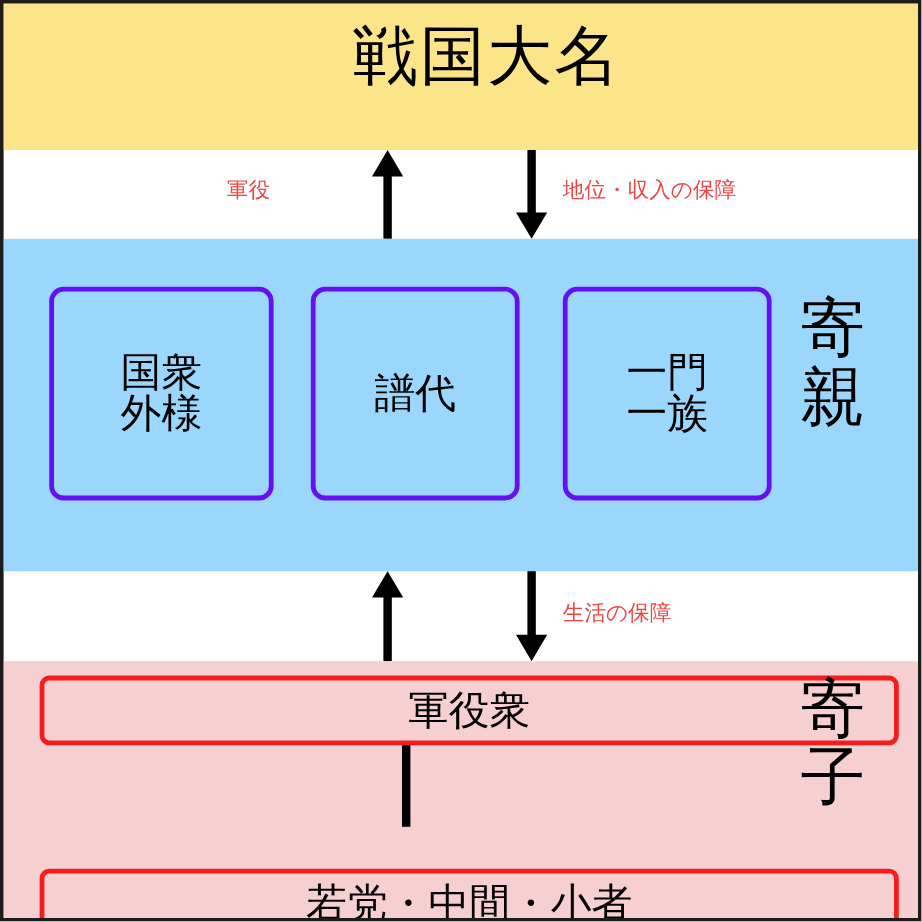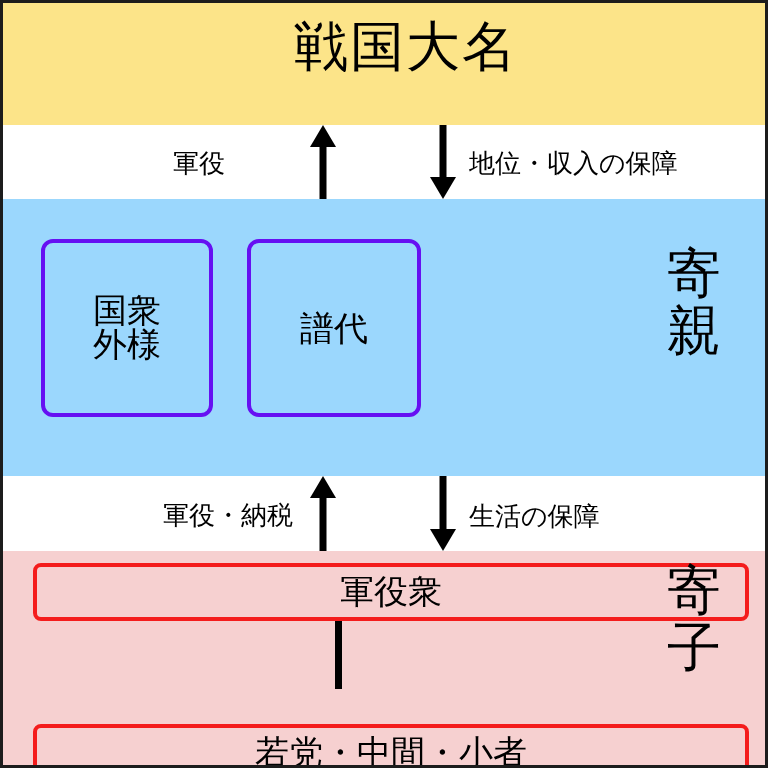--- a/index.html
+++ b/index.html
@@ -106,22 +106,22 @@
   
   .arrow-up-1   { left: 306px; top: 122px; width: 28px; height: 74px; }
   .arrow-down-1 { left: 426px; top: 122px; width: 28px; height: 74px; }
   
   .arrow-up-2   { left: 306px; top: 473px; width: 28px; height: 75px; }
   .arrow-down-2 { left: 426px; top: 473px; width: 28px; height: 75px; }
 
   
   .gap-label {
     position: absolute;
-    font-size: 26px;
-    color: #000000;
+    font-size: 18px;
+    color: #ef4444;
     white-space: nowrap;
   }
   .label-gunyaku-1 {
     left: 222px;
     top: 143px;
     transform: translateX(-100%);
   }
   .label-hosho-1 {
     left: 466px;
     top: 143px;
@@ -148,22 +148,22 @@
     flex-direction: column;
     align-items: center;
     justify-content: center;
     font-size: 34px;
     color: #000000;
     line-height: 1.0;
   }
   .vassal-box .line { display: block; }
   .vassal-box .line + .line { }
 
-  .vassal-box-1 { left: 38px;  width: 172px; font-family: Liberation Serif, serif; }
-  .vassal-box-2 { left: 244px; width: 174px; }
+  .vassal-box-1 { left: 38px;  width: 187px; }
+  .vassal-box-2 { left: 256px; width: 174px; }
   .vassal-box-3 { left: 466px; width: 174px; }
 
   
   .side-label {
     position: absolute;
     font-size: 54px;
     color: #000000;
     line-height: 1.05;
     text-align: center;
     display: flex;
@@ -228,35 +228,38 @@
 
   <div class="band band-yoriya"></div>
 
   <div class="vassal-box vassal-box-1">
     <span class="line">国衆</span>
     <span class="line">外様</span>
   </div>
   <div class="vassal-box vassal-box-2">
     <span class="line">譜代</span>
   </div>
+  <div class="vassal-box vassal-box-3">
+    <span class="line">一門</span>
+    <span class="line">一族</span>
+  </div>
 
   <div class="side-label side-label-yoriya">
     <span>寄</span>
     <span>親</span>
   </div>
 
   <div class="arrow-box arrow arrow-up arrow-up-2">
     <div class="arrow-head"></div>
     <div class="arrow-shaft"></div>
   </div>
   <div class="arrow-box arrow arrow-down arrow-down-2">
     <div class="arrow-shaft"></div>
     <div class="arrow-head"></div>
   </div>
-  <div class="gap-label label-gunyaku-2">軍役・納税</div>
   <div class="gap-label label-hosho-2">生活の保障</div>
 
   <div class="band band-yoriko"></div>
 
   <div class="retainer-box retainer-box-1">軍役衆</div>
   <div class="connector-line"></div>
   <div class="retainer-box retainer-box-2">若党・中間・小者</div>
 
   <div class="side-label side-label-yoriko">
     <span>寄</span>

